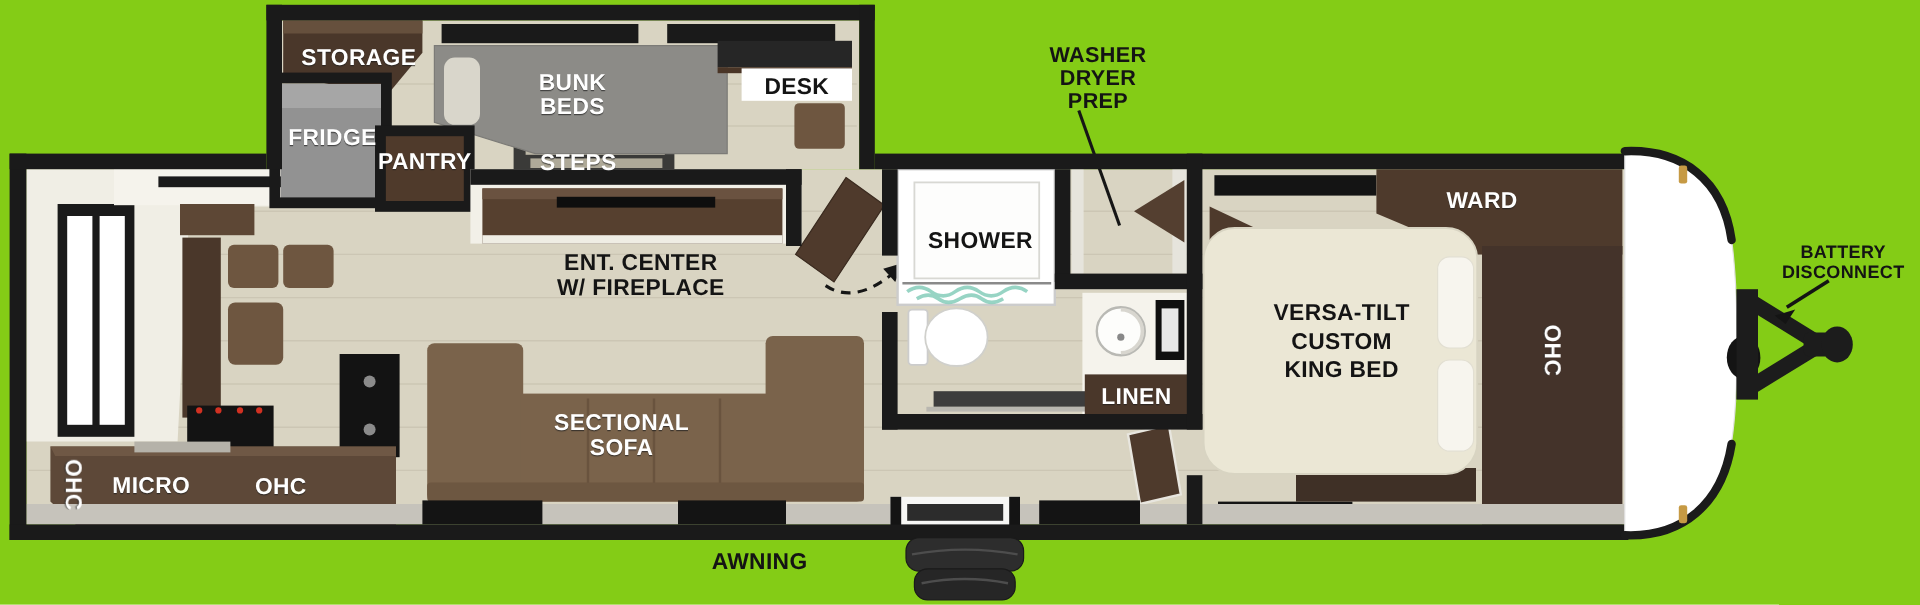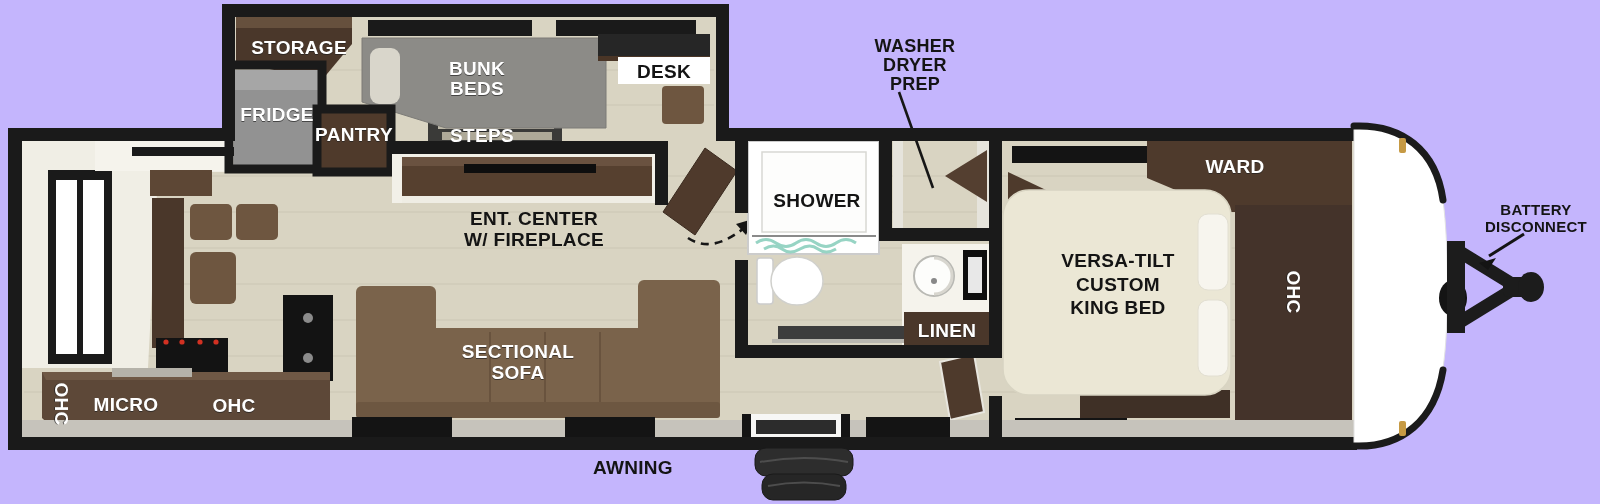--- a/index.html
+++ b/index.html
@@ -1,16 +1,16 @@
 <!DOCTYPE html>
 <html><head>
 <meta charset="utf-8">
 <style>
   html,body{margin:0;padding:0;background:#ffffff;}
-  .stage{position:relative;width:1600px;height:504px;background:#c4b5fd;overflow:hidden;
+  .stage{position:relative;width:1600px;height:504px;background:#84cc16;overflow:hidden;
          font-family:"Liberation Sans", sans-serif;}
   svg{display:block;}
   text{font-family:"Liberation Sans", sans-serif;font-weight:bold;letter-spacing:.3px;}
   .lbl-w{fill:#ffffff;filter:drop-shadow(0 1.2px 0.6px rgba(30,30,30,.65));}
   .lbl-b{fill:#141414;}
   .s19{font-size:19px;}
   .s18{font-size:18px;}
   .s15{font-size:15px;}
 </style>
 </head>

